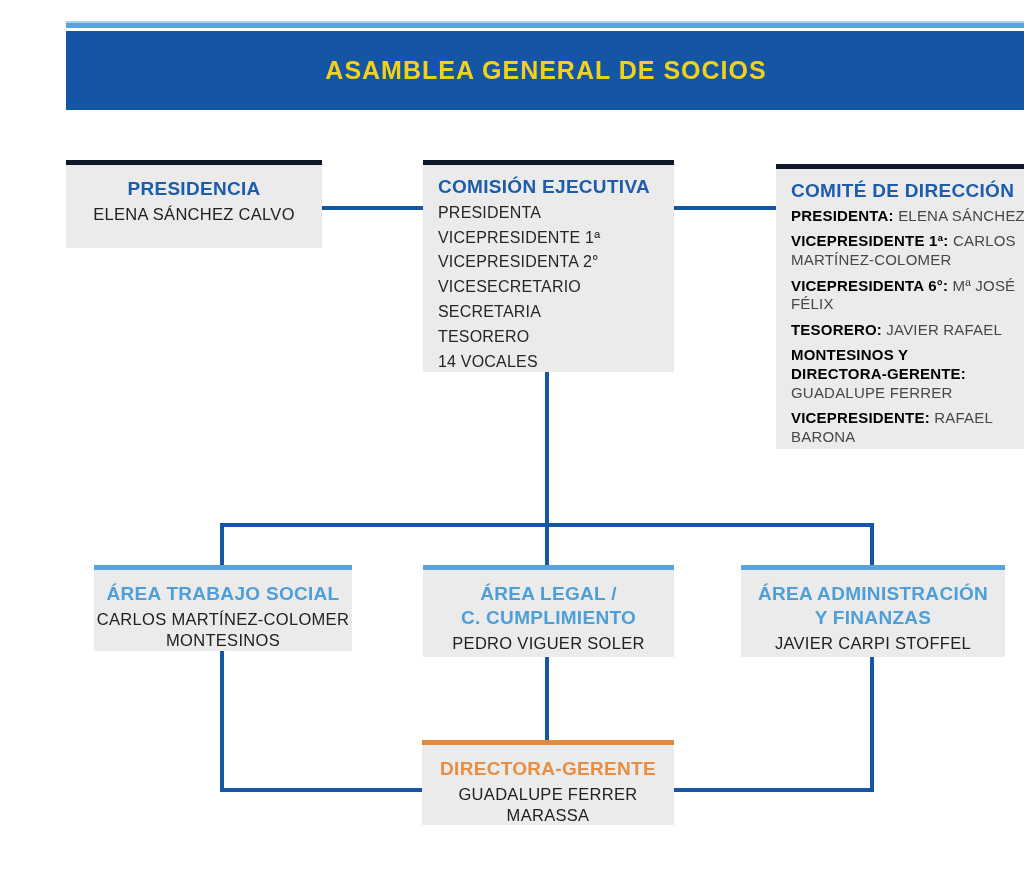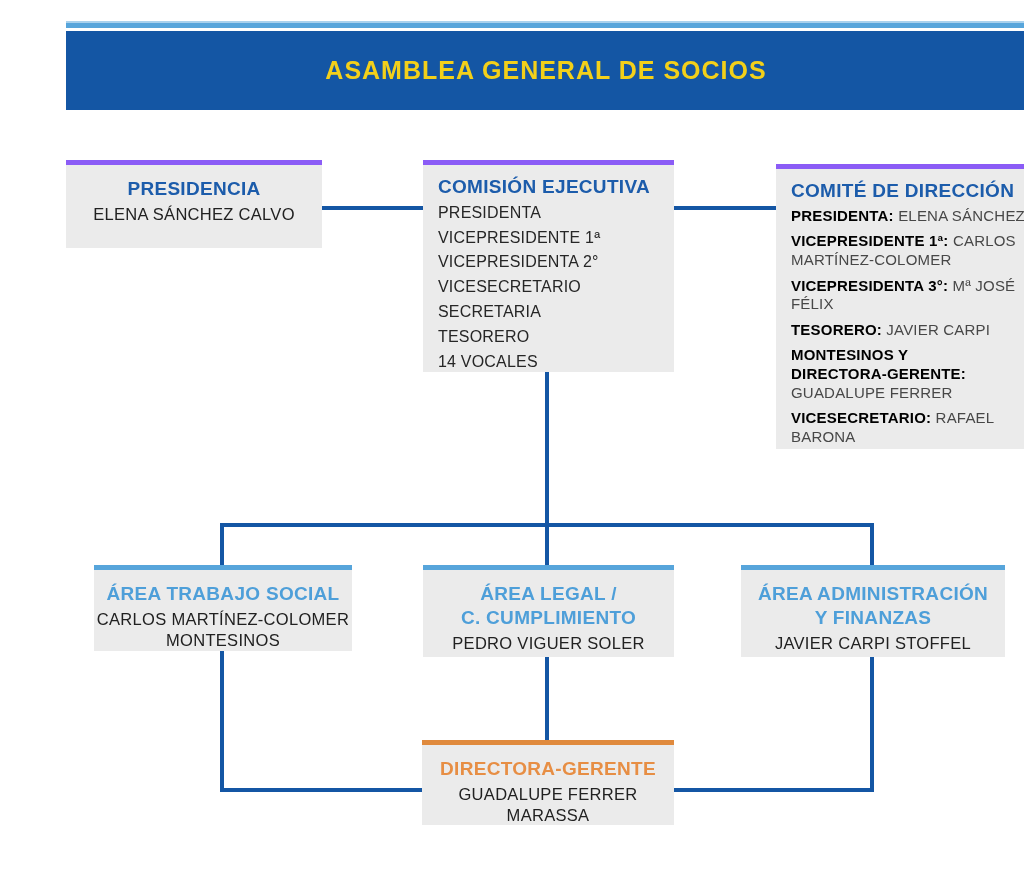--- a/index.html
+++ b/index.html
@@ -13,21 +13,21 @@
   
   .banner{position:absolute;left:30px;top:31px;width:960px;height:79px;
     background:#1456A4;display:flex;align-items:center;justify-content:center;}
   .banner-title{color:#F3D01A;font-size:25px;font-weight:bold;letter-spacing:1px;}
   
   .line{position:absolute;background:#1456A4;}
   .h{height:4px;}
   .v{width:4px;}
   
   .box{position:absolute;background:#EBEBEB;box-sizing:border-box;
-    border-top:5px solid #8b5cf6;color:#212121;}
+    border-top:5px solid #0f172a;color:#212121;}
   .sky-top{border-top-color:#57A5DB;}
   .orange-top{border-top-color:#E08A3D;}
   .center{text-align:center;}
   .pad-c{padding-top:12px;}
   .title{font-weight:bold;font-size:19px;letter-spacing:.3px;line-height:1.25;}
   .title.blue{color:#1C5CAB;}
   .title.sky{color:#4E9FD9;}
   .title.orange{color:#E78E44;}
   .name{font-size:16.5px;color:#212121;letter-spacing:.3px;line-height:1.3;margin-top:3px;}
   .pre{white-space:pre-line;}
@@ -82,26 +82,26 @@
         <div>TESORERO</div>
         <div>14 VOCALES</div>
       </div>
   </div>
 
   <div class="box box-comite" style="left:740px;top:164px;width:272px;height:285px">
     <div class="title blue">COMITÉ DE DIRECCIÓN</div>
     <div>
         <p class="member"><b>PRESIDENTA: </b><span>ELENA SÁNCHEZ</span></p>
         <p class="member"><b>VICEPRESIDENTE 1ª: </b><span>CARLOS MARTÍNEZ-COLOMER</span></p>
-        <p class="member"><b>VICEPRESIDENTA 3°: </b><span>Mª JOSÉ FÉLIX</span></p>
-        <p class="member"><b>TESORERO: </b><span>JAVIER CARPI</span></p>
+        <p class="member"><b>VICEPRESIDENTA 6°: </b><span>Mª JOSÉ FÉLIX</span></p>
+        <p class="member"><b>TESORERO: </b><span>JAVIER RAFAEL</span></p>
         <p class="member"><b>MONTESINOS Y
 DIRECTORA-GERENTE: </b><span>
 GUADALUPE FERRER</span></p>
-        <p class="member"><b>VICESECRETARIO: </b><span>RAFAEL BARONA</span></p>
+        <p class="member"><b>VICEPRESIDENTE: </b><span>RAFAEL BARONA</span></p>
       </div>
   </div>
 
   <div class="box sky-top center pad-c" style="left:387px;top:565px;width:251px;height:92px">
     <div class="title sky pre">ÁREA LEGAL /
 C. CUMPLIMIENTO</div>
     <div class="name pre">PEDRO VIGUER SOLER</div>
   </div>
 
   <div class="box sky-top center pad-c" style="left:58px;top:565px;width:258px;height:86px">

